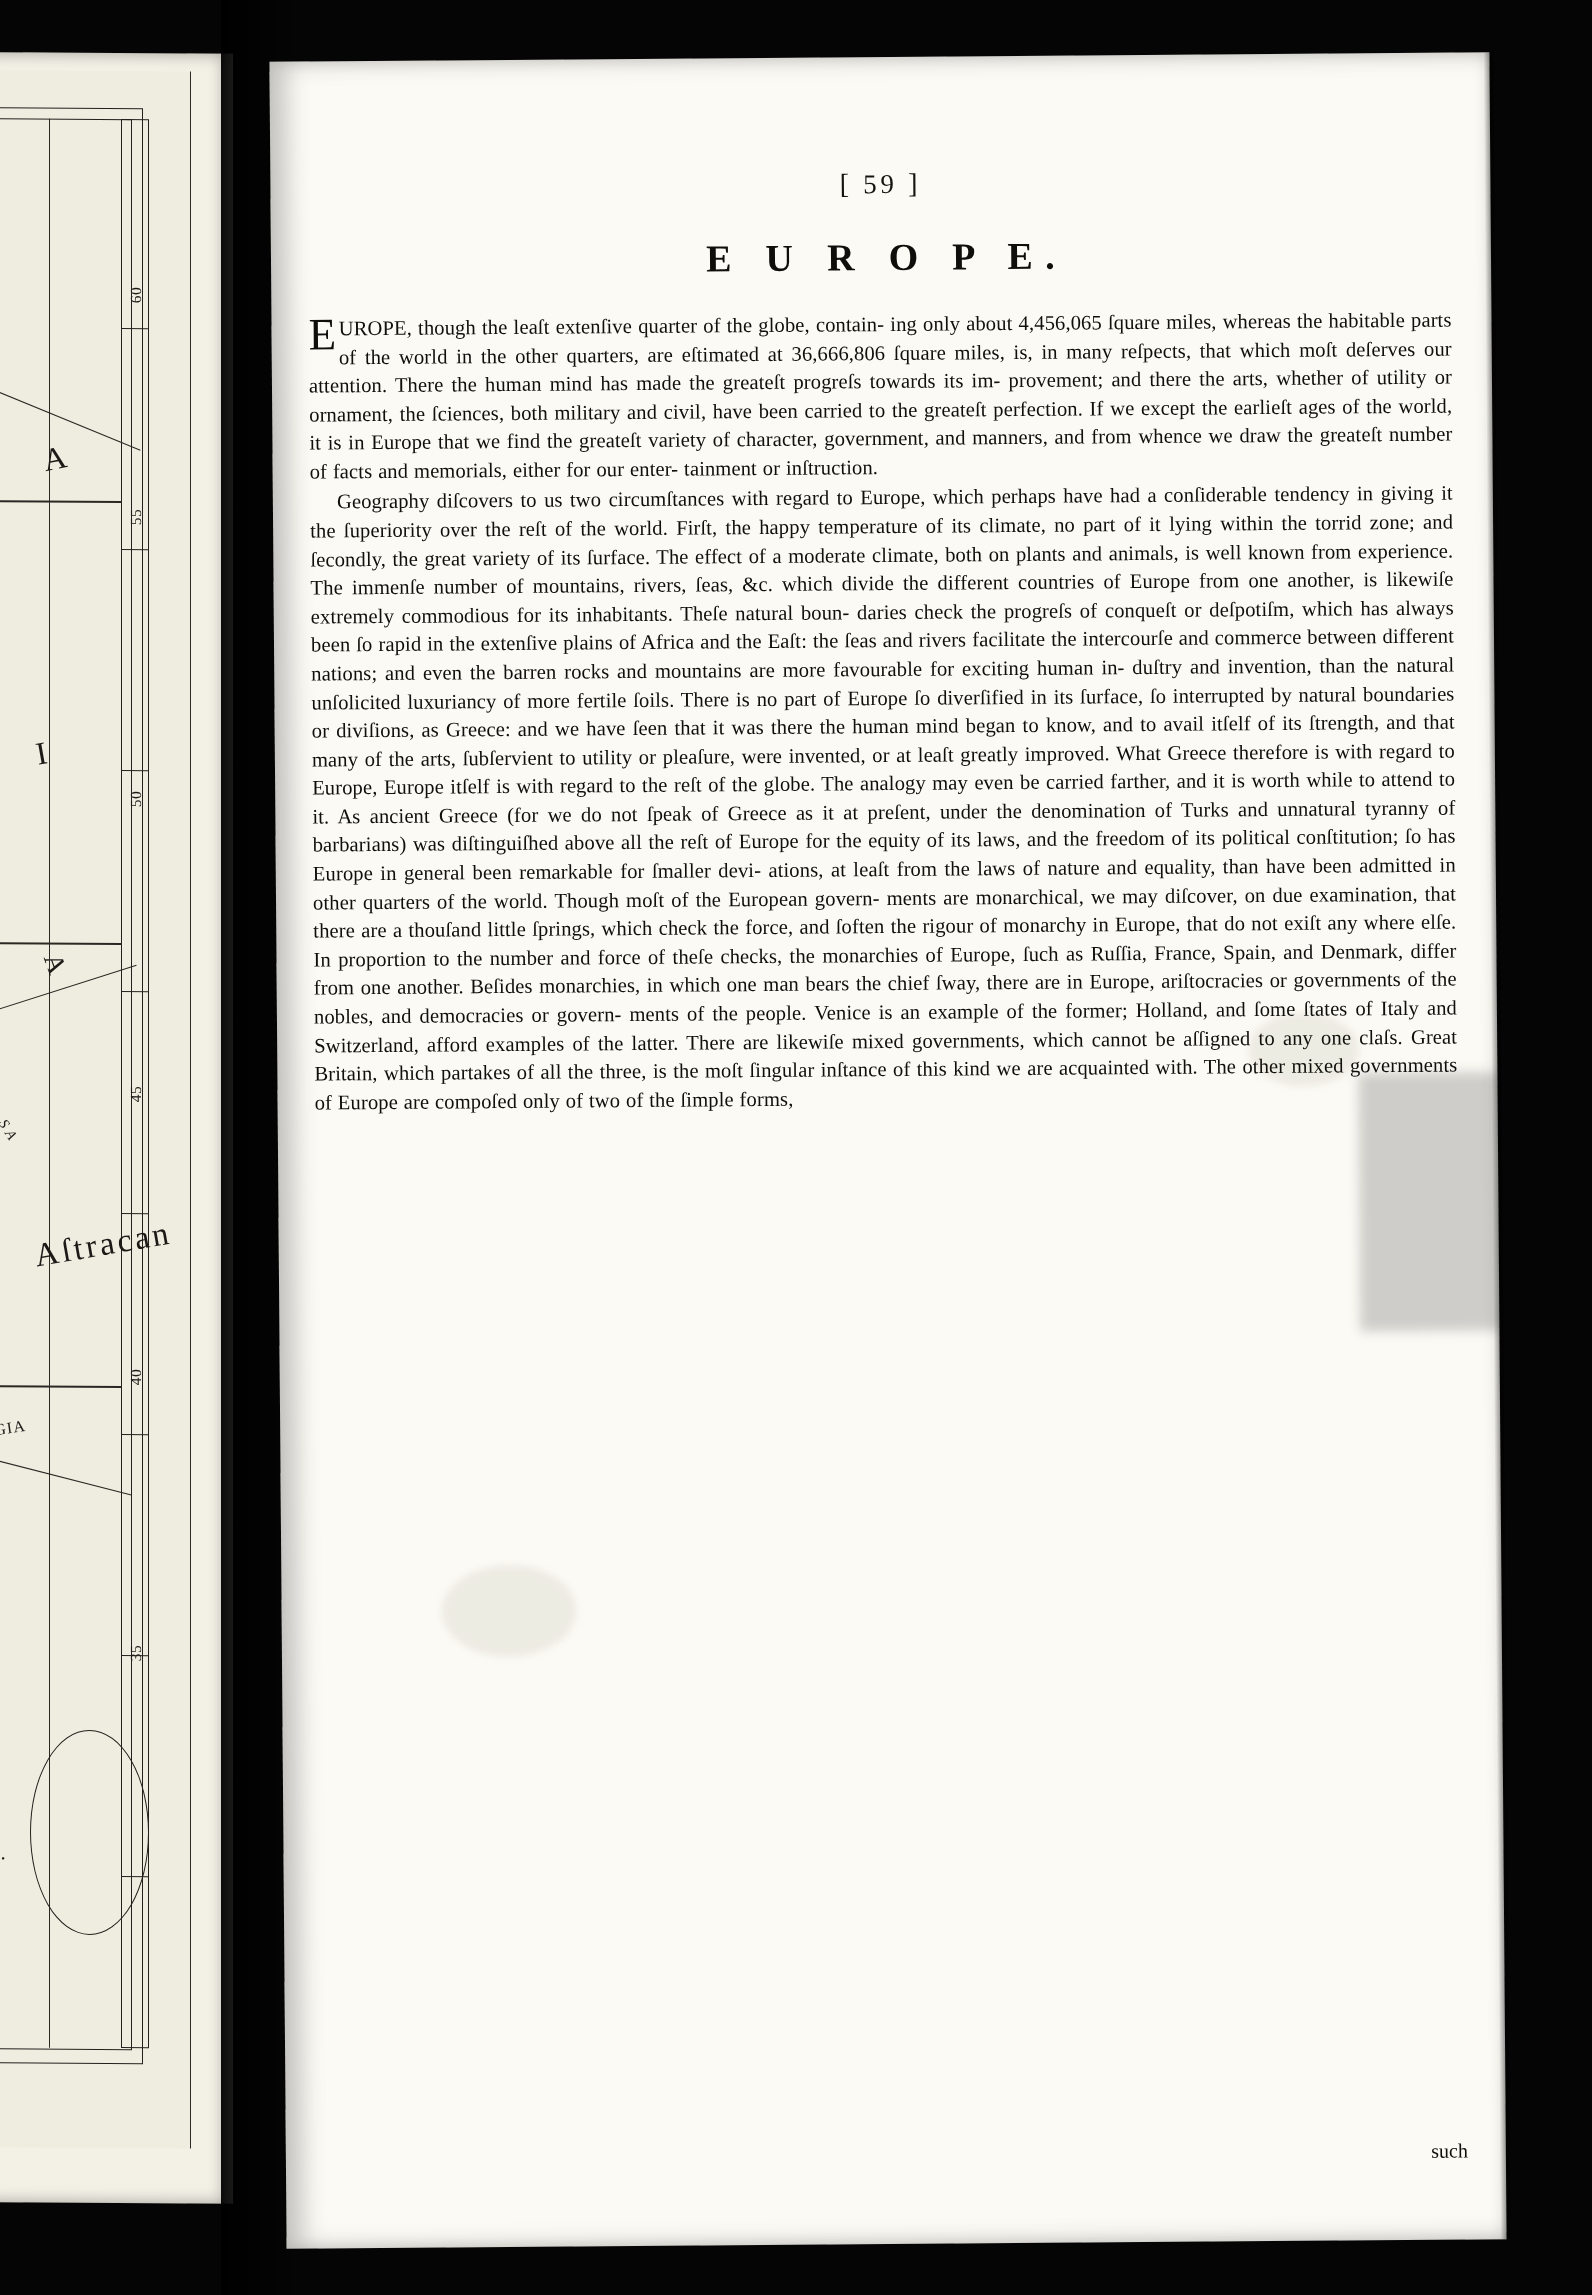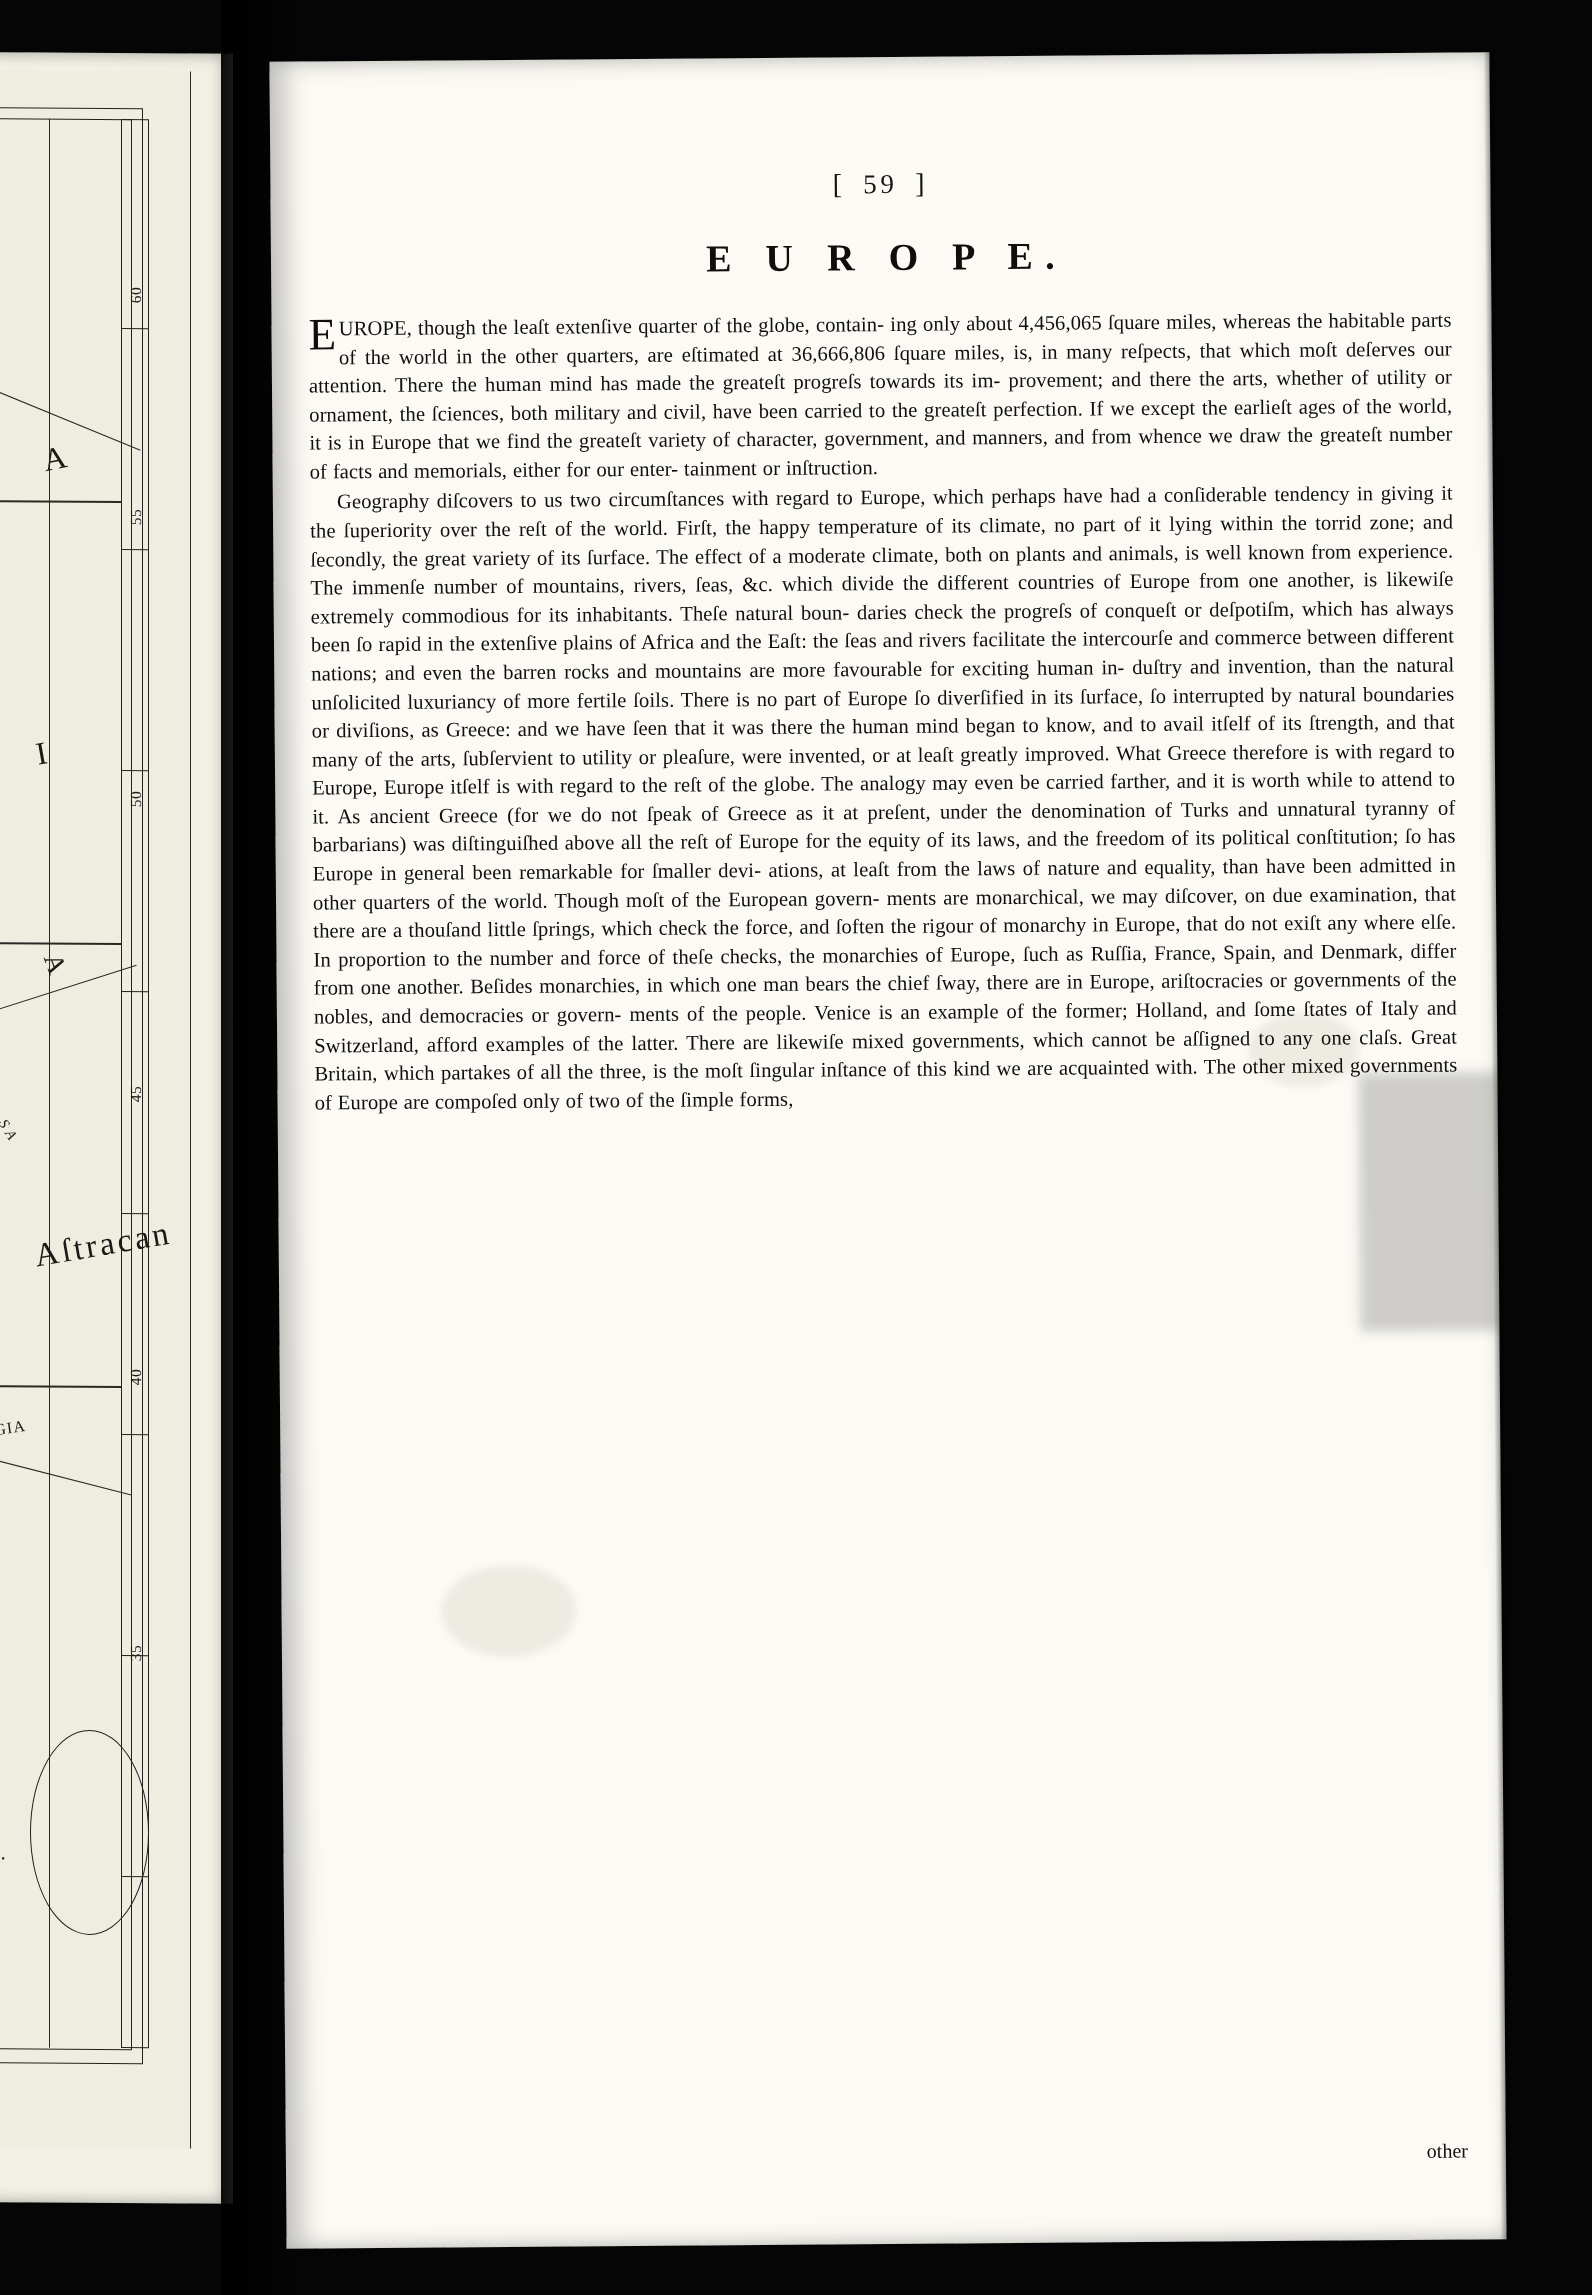--- a/index.html
+++ b/index.html
@@ -273,30 +273,30 @@
 
 <div class="text-page">
   <div class="page-edge-dark"></div>
 
   <div class="blot" style="left:971px; top:959px; width:111px; height:74px;"></div>
   <div class="blot" style="left:160px; top:1505px; width:135px; height:92px;"></div>
   <div class="edge-smudge" style="left:1081px; top:1020px; width:141px; height:258px;"></div>
 
   <div class="page-number">
     <span class="brk">[</span>
-    <span style="margin:0 7px;">59</span>
+    <span style="margin:0 0;">59</span>
     <span class="brk">]</span>
   </div>
 
   <div class="headline">E U R O P E.</div>
 
   <div class="body-col">
     <p class="para p1">
       <span class="dropcap">E</span><span>UROPE, though the leaſt extenſive quarter of the globe, contain- ing only about 4,456,065 ſquare miles, whereas the habitable parts of the world in the other quarters, are eſtimated at 36,666,806 ſquare miles, is, in many reſpects, that which moſt deſerves our attention. There the human mind has made the greateſt progreſs towards its im- provement; and there the arts, whether of utility or ornament, the ſciences, both military and civil, have been carried to the greateſt perfection. If we except the earlieſt ages of the world, it is in Europe that we find the greateſt variety of character, government, and manners, and from whence we draw the greateſt number of facts and memorials, either for our enter- tainment or inſtruction.</span>
     </p>
     <p class="para p2">
       <span>Geography diſcovers to us two circumſtances with regard to Europe, which perhaps have had a conſiderable tendency in giving it the ſuperiority over the reſt of the world. Firſt, the happy temperature of its climate, no part of it lying within the torrid zone; and ſecondly, the great variety of its ſurface. The effect of a moderate climate, both on plants and animals, is well known from experience. The immenſe number of mountains, rivers, ſeas, &amp;c. which divide the different countries of Europe from one another, is likewiſe extremely commodious for its inhabitants. Theſe natural boun- daries check the progreſs of conqueſt or deſpotiſm, which has always been ſo rapid in the extenſive plains of Africa and the Eaſt: the ſeas and rivers facilitate the intercourſe and commerce between different nations; and even the barren rocks and mountains are more favourable for exciting human in- duſtry and invention, than the natural unſolicited luxuriancy of more fertile ſoils. There is no part of Europe ſo diverſified in its ſurface, ſo interrupted by natural boundaries or diviſions, as Greece: and we have ſeen that it was there the human mind began to know, and to avail itſelf of its ſtrength, and that many of the arts, ſubſervient to utility or pleaſure, were invented, or at leaſt greatly improved. What Greece therefore is with regard to Europe, Europe itſelf is with regard to the reſt of the globe. The analogy may even be carried farther, and it is worth while to attend to it. As ancient Greece (for we do not ſpeak of Greece as it at preſent, under the denomination of Turks and unnatural tyranny of barbarians) was diſtinguiſhed above all the reſt of Europe for the equity of its laws, and the freedom of its political conſtitution; ſo has Europe in general been remarkable for ſmaller devi- ations, at leaſt from the laws of nature and equality, than have been admitted in other quarters of the world. Though moſt of the European govern- ments are monarchical, we may diſcover, on due examination, that there are a thouſand little ſprings, which check the force, and ſoften the rigour of monarchy in Europe, that do not exiſt any where elſe. In proportion to the number and force of theſe checks, the monarchies of Europe, ſuch as Ruſſia, France, Spain, and Denmark, differ from one another. Beſides monarchies, in which one man bears the chief ſway, there are in Europe, ariſtocracies or governments of the nobles, and democracies or govern- ments of the people. Venice is an example of the former; Holland, and ſome ſtates of Italy and Switzerland, afford examples of the latter. There are likewiſe mixed governments, which cannot be aſſigned to any one claſs. Great Britain, which partakes of all the three, is the moſt ſingular inſtance of this kind we are acquainted with. The other mixed governments of Europe are compoſed only of two of the ſimple forms,</span>
     </p>
   </div>
 
-  <div class="catchword">other</div>
+  <div class="catchword">such</div>
 </div>
 
 
 </body></html>

